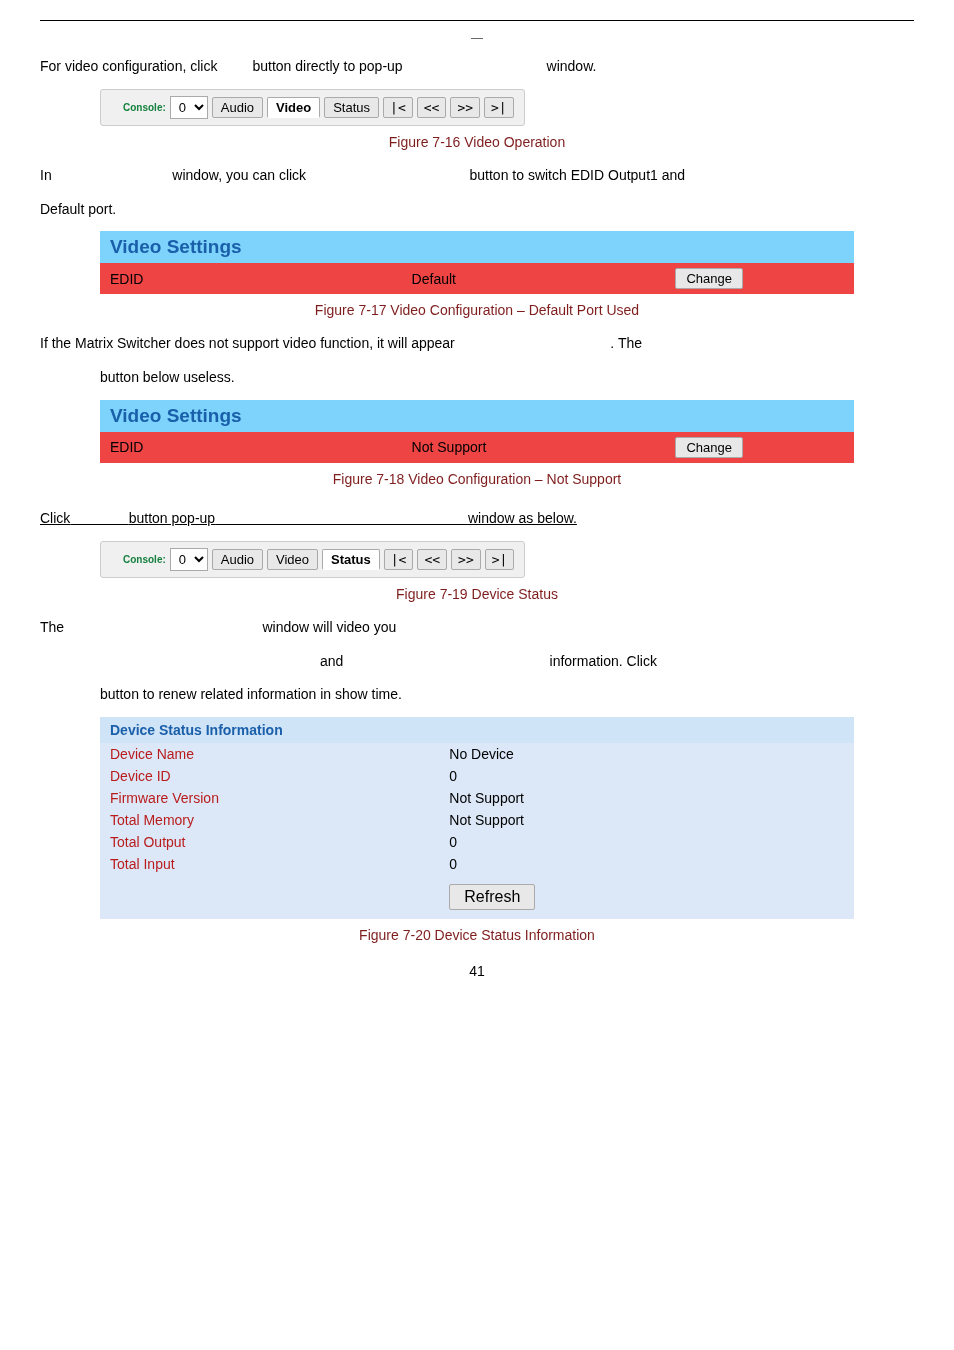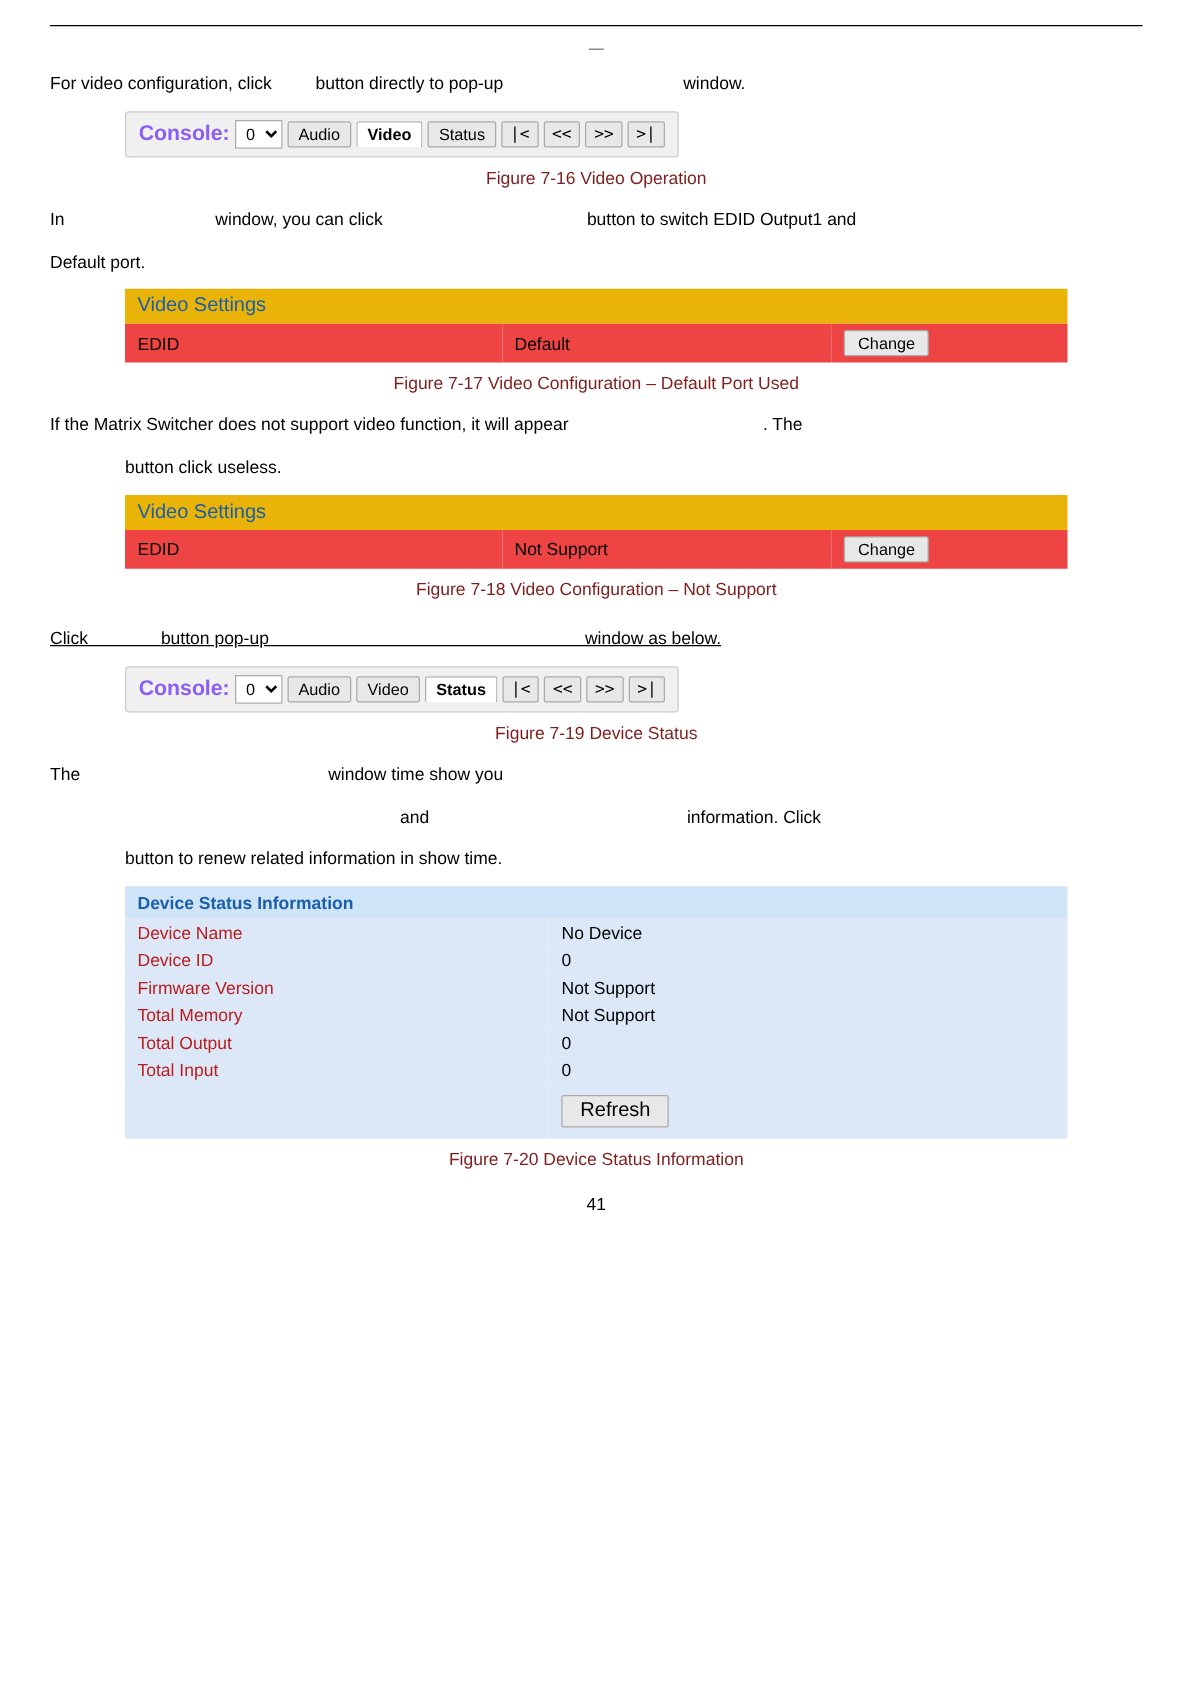--- a/index.html
+++ b/index.html
@@ -32,22 +32,23 @@
       align-items: center;
       gap: 4px;
       padding: 6px 10px;
       background: #f0f0f0;
       border: 1px solid #ccc;
       border-radius: 3px;
       width: fit-content;
     }
     .console-label {
       font-weight: bold;
-      color: #8b5cf6;
-      font-size: 17px;
+      color: #15803d;
+      font-size: 10px;
+      margin-left: 12px;
     }
     .console-select {
       border: 1px solid #aaa;
       padding: 2px 4px;
       font-size: 13px;
       background: #fff;
       min-width: 38px;
     }
     .toolbar-btn {
       border: 1px solid #aaa;
@@ -71,25 +72,25 @@
       border-radius: 2px;
       font-family: monospace;
     }
     
     .settings-table {
       width: 100%;
       border-collapse: collapse;
       background: #fff;
     }
     .settings-header {
-      background: #eab308;
+      background: #7dd3fc;
       color: #1a5faa;
-      font-weight: normal;
+      font-weight: bold;
       padding: 5px 10px;
-      font-size: 16px;
+      font-size: 19px;
     }
     .settings-row {
       background: #ef4444;
     }
     .settings-row td {
       padding: 5px 10px;
       font-size: 14px;
       color: #000;
     }
     .settings-btn {
@@ -208,21 +209,21 @@
     </table>
 </div>
 
 <p class="figure-caption">Figure 7-17 Video Configuration – Default Port Used</p>
 
 <p class="text-para">
   <span>If the Matrix Switcher does not support video function, it will appear</span>&nbsp;&nbsp;&nbsp;&nbsp;&nbsp;&nbsp;&nbsp;&nbsp;&nbsp;&nbsp;&nbsp;&nbsp;&nbsp;&nbsp;&nbsp;&nbsp;&nbsp;&nbsp;&nbsp;&nbsp;&nbsp;&nbsp;&nbsp;&nbsp;&nbsp;&nbsp;&nbsp;&nbsp;&nbsp;&nbsp;&nbsp;&nbsp;&nbsp;&nbsp;&nbsp;&nbsp;&nbsp;&nbsp;&nbsp;
   <span>. The</span>
 </p>
 <p class="text-para indent-block">
-  <span>button click useless.</span>
+  <span>button below useless.</span>
 </p>
 
 <div class="indent-block" style="margin-top:10px; margin-bottom:6px;">
   <table class="settings-table">
     <tbody>
         <tr>
       <td colspan="3" class="settings-header">Video Settings</td>
     </tr>
     <tr class="settings-row">
       <td style="width:40%;">EDID</td>
@@ -256,21 +257,21 @@
     <button class="nav-btn">&lt;&lt;</button>
     <button class="nav-btn">&gt;&gt;</button>
     <button class="nav-btn">&gt;|</button>
   </div>
 </div>
 
 <p class="figure-caption">Figure 7-19 Device Status</p>
 
 <p class="text-para">
   <span>The</span>&nbsp;&nbsp;&nbsp;&nbsp;&nbsp;&nbsp;&nbsp;&nbsp;&nbsp;&nbsp;&nbsp;&nbsp;&nbsp;&nbsp;&nbsp;&nbsp;&nbsp;&nbsp;&nbsp;&nbsp;&nbsp;&nbsp;&nbsp;&nbsp;&nbsp;&nbsp;&nbsp;&nbsp;&nbsp;&nbsp;&nbsp;&nbsp;&nbsp;&nbsp;&nbsp;&nbsp;&nbsp;&nbsp;&nbsp;&nbsp;&nbsp;&nbsp;&nbsp;&nbsp;&nbsp;&nbsp;&nbsp;&nbsp;&nbsp;&nbsp;
-  <span>window time show you</span>
+  <span>window will video you</span>
 </p>
 <p class="text-para" style="padding-left: 280px;">
   <span>and</span>&nbsp;&nbsp;&nbsp;&nbsp;&nbsp;&nbsp;&nbsp;&nbsp;&nbsp;&nbsp;&nbsp;&nbsp;&nbsp;&nbsp;&nbsp;&nbsp;&nbsp;&nbsp;&nbsp;&nbsp;&nbsp;&nbsp;&nbsp;&nbsp;&nbsp;&nbsp;&nbsp;&nbsp;&nbsp;&nbsp;&nbsp;&nbsp;&nbsp;&nbsp;&nbsp;&nbsp;&nbsp;&nbsp;&nbsp;&nbsp;&nbsp;&nbsp;&nbsp;&nbsp;&nbsp;&nbsp;&nbsp;&nbsp;&nbsp;&nbsp;&nbsp;&nbsp;
   <span>information. Click</span>
 </p>
 <p class="text-para indent-block">
   <span>button to renew related information in show time.</span>
 </p>
 
 <div class="indent-block" style="margin-top:10px; margin-bottom:6px;">

